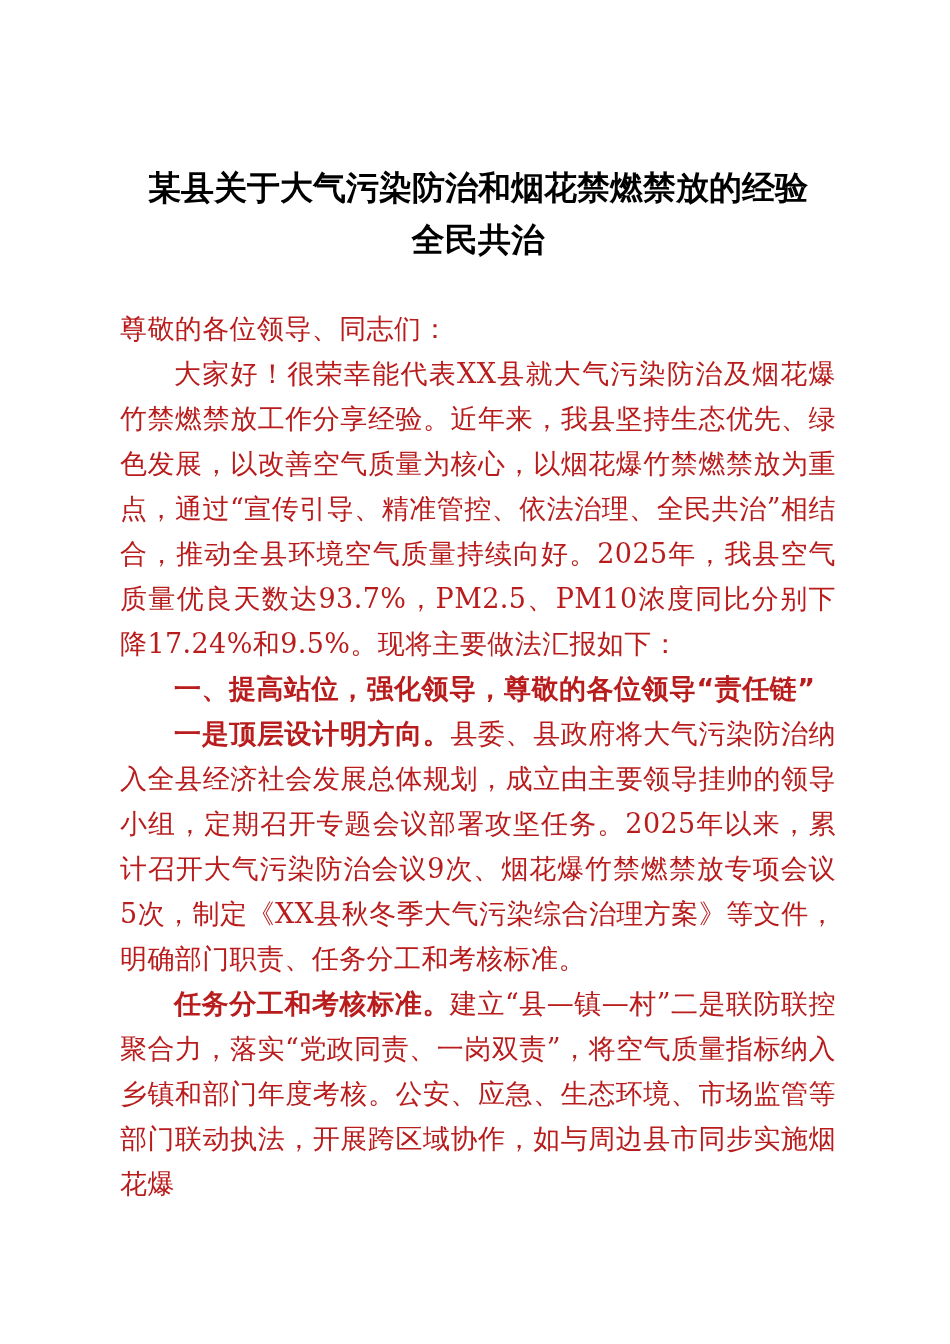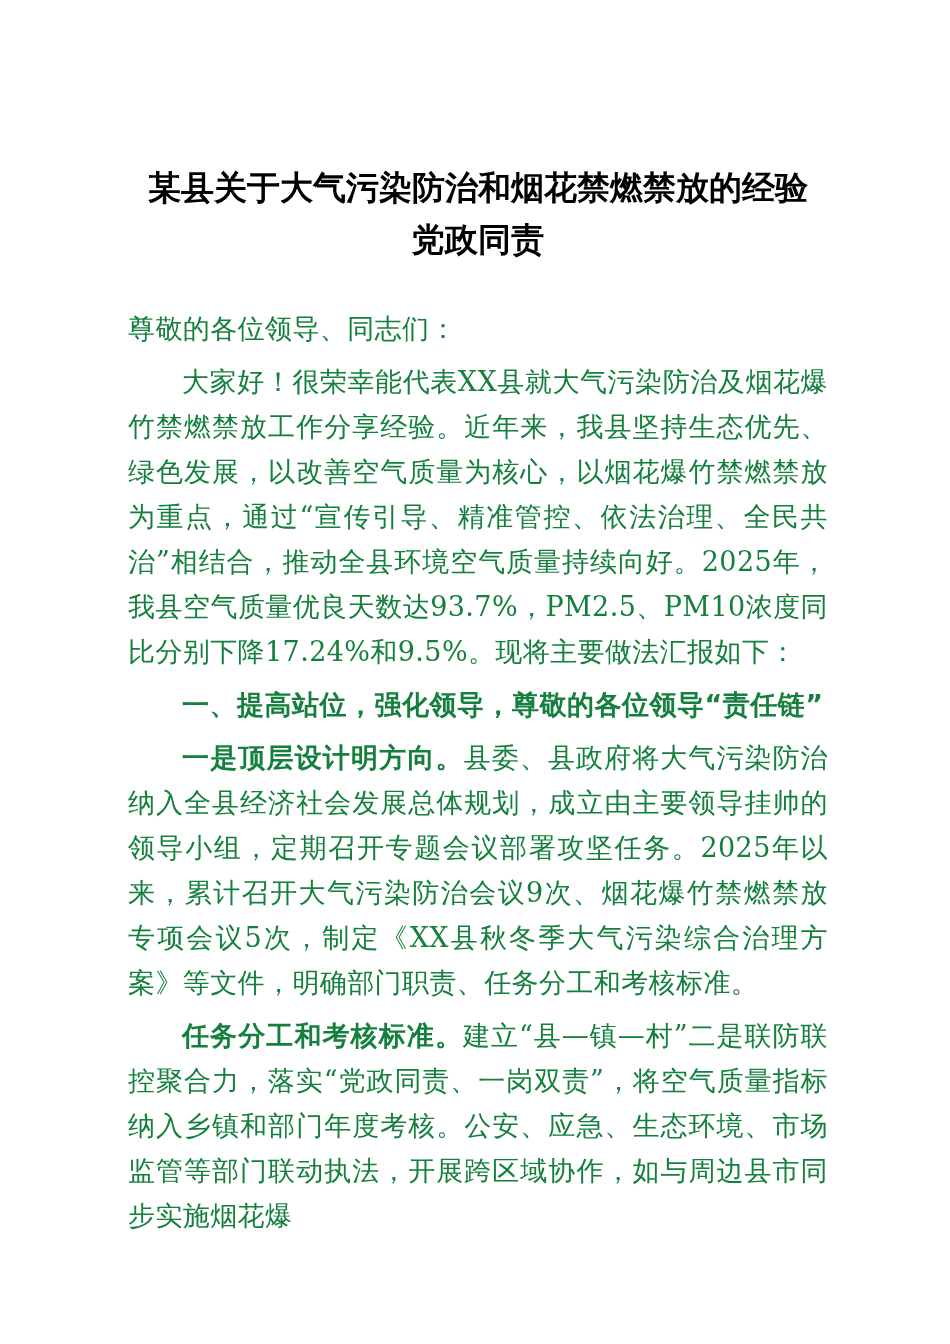--- a/index.html
+++ b/index.html
@@ -52,28 +52,28 @@
     letter-spacing: 0px;
     text-align: center;
   }
 
   
   .body-block {
     margin-top: 40px;
   }
 
   p.para {
-    margin: 8px;
+    margin: 0;
     font-family: "DejaVu Serif", "Liberation Serif", serif;
     font-size: 27px;
     line-height: 45px;
     text-align: justify;
     text-justify: inter-ideograph;
     letter-spacing: 0.4px;
-    color: #15803d;
+    color: #b91c1c;
   }
 
   p.salutation {
     text-indent: 0;
   }
 
   p.indent2 {
     text-indent: 54px;
   }
 
@@ -101,21 +101,21 @@
   }
 </style>
 </head>
 <body>
 
 <div class="page">
   <div class="content">
 
     <h1 class="doc-title">
       <span class="title-line title-line-1">某县关于大气污染防治和烟花禁燃禁放的经验</span>
-      <span class="title-line title-line-2">党政同责</span>
+      <span class="title-line title-line-2">全民共治</span>
     </h1>
 
     <div class="body-block">
 
       <p class="para salutation">尊敬的各位领导、同志们：</p>
 
       <p class="para indent2">大家好！很荣幸能代表XX县就大气污染防治及烟花爆竹禁燃禁放工作分享经验。近年来，我县坚持生态优先、绿色发展，以改善空气质量为核心，以烟花爆竹禁燃禁放为重点，通过“宣传引导、精准管控、依法治理、全民共治”相结合，推动全县环境空气质量持续向好。2025年，我县空气质量优良天数达93.7%，PM2.5、PM10浓度同比分别下降17.24%和9.5%。现将主要做法汇报如下：</p>
 
       <p class="para section-heading">一、提高站位，强化领导，尊敬的各位领导“责任链”</p>
 

